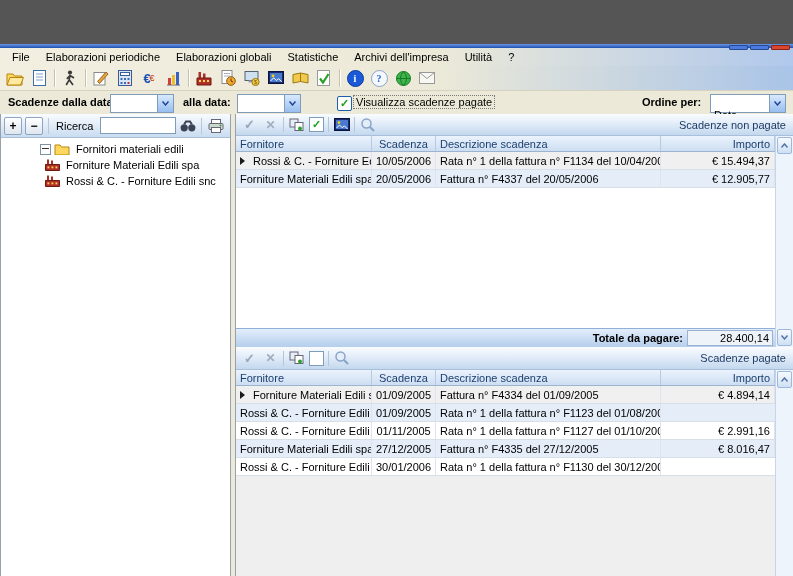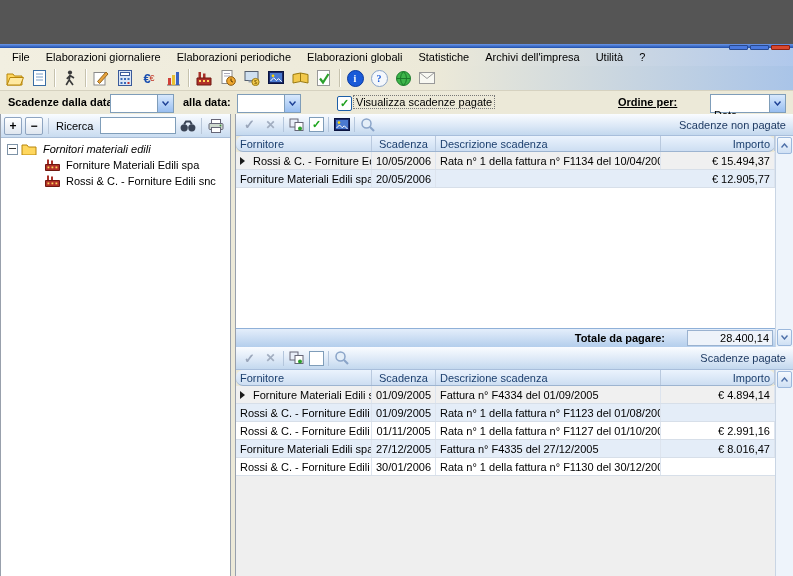--- a/index.html
+++ b/index.html
@@ -68,38 +68,38 @@
   .gx{color:#a2aec0;font-size:12px;font-weight:bold;}
   .ptitle{margin-left:auto;color:#1f3b63;padding-right:2px;white-space:nowrap;}
   .psep{width:1px;height:15px;background:#b4c6dc;}
   .scb{width:13px;height:13px;background:#fff;border:1px solid #7f9db9;display:flex;align-items:center;
     justify-content:center;color:#1ca41c;font-weight:bold;font-size:11px;line-height:11px;}
 
   
   .tablewrap{flex:1;display:flex;min-height:0;}
   .tablecol{flex:1;display:flex;flex-direction:column;min-width:0;}
   .tbl-hdr{height:15px;flex:0 0 15px;display:flex;background:linear-gradient(#ebf3fd,#cddef2);
-    border-bottom:1px solid #9db4d0;color:#1c3f6e;border-radius:7px;}
+    border-bottom:1px solid #9db4d0;color:#1c3f6e;}
   .hc{padding:1px 4px;border-right:1px solid #b9c9de;display:flex;align-items:center;white-space:nowrap;overflow:hidden;}
   .c1{width:136px;flex:0 0 136px;box-sizing:border-box;}
   .c2{width:64px;flex:0 0 64px;box-sizing:border-box;justify-content:center;}
   .c3{width:225px;flex:0 0 225px;box-sizing:border-box;}
   .c4{flex:1;justify-content:flex-end;min-width:0;}
   .trow{height:17px;flex:0 0 17px;display:flex;border-bottom:1px solid #d7dfe9;background:#fff;}
   .trow .rc{padding:1px 4px;border-right:1px solid #dde4ee;display:flex;align-items:center;
     white-space:nowrap;overflow:hidden;}
   .trow.gray{background:#f0f0f0;}
   .trow.blue{background:#e4edf8;}
   .mark{width:0;height:0;border-left:5px solid #1a1a1a;border-top:4px solid transparent;
     border-bottom:4px solid transparent;margin-right:3px;flex:0 0 5px;}
   .filler-white{flex:1;background:#fff;}
   .filler-gray{flex:1;background:#efefef;}
 
   .totalebar{height:18px;flex:0 0 18px;background:linear-gradient(#e4eefb,#b4ceec);
-    border-top:1px solid #8fb0d8;display:flex;align-items:center;justify-content:flex-end;gap:22px;padding-right:2px;}
+    border-top:1px solid #8fb0d8;display:flex;align-items:center;justify-content:flex-end;gap:4px;padding-right:2px;}
   .totalebar .tl{font-weight:bold;}
   .totalebar .tv{width:78px;height:14px;background:#eef3fa;border:1px solid #9ab2d0;
     text-align:right;padding:0 3px;line-height:14px;}
 
   
   .vscroll{width:17px;flex:0 0 17px;background:#eef4fb;border-left:1px solid #c9d5e4;
     display:flex;flex-direction:column;justify-content:space-between;}
   .sarr{height:15px;margin:1px;background:linear-gradient(#f6fafe,#cfe0f4);border:1px solid #9cb8dc;
     border-radius:2px;display:flex;align-items:center;justify-content:center;}
   .sarr svg{display:block;}
@@ -130,21 +130,20 @@
   <div class="titlestrip">
     <div class="winbtns">
       <div class="wb min"></div>
       <div class="wb max"></div>
       <div class="wb close"></div>
     </div>
   </div>
 
   <div class="menubar">
     <div class="menu-item">File</div>
-    <div class="menu-item">Elaborazioni giornaliere</div>
     <div class="menu-item">Elaborazioni periodiche</div>
     <div class="menu-item">Elaborazioni globali</div>
     <div class="menu-item">Statistiche</div>
     <div class="menu-item">Archivi dell'impresa</div>
     <div class="menu-item">Utilità</div>
     <div class="menu-item">?</div>
   </div>
 
   <div class="toolbar">
     <div class="tbi">
@@ -282,21 +281,21 @@
     <div class="combo" style="left:237px;width:62px;">
       <div class="val"></div>
       <div class="btn">
           <svg width="7" height="5" viewBox="0 0 7 5">
             <path d="M0.5 0.5 L3.5 4 L6.5 0.5" stroke="#1c3f94" stroke-width="1.4" fill="none"></path>
           </svg>
         </div>
     </div>
     <div class="cbx">✓</div>
     <div class="cbxlabel">Visualizza scadenze pagate</div>
-    <div class="fl" style="left:618px;text-decoration:underline;">Ordine per:</div>
+    <div class="fl" style="left:642px;">Ordine per:</div>
     <div class="combo" style="left:710px;width:74px;">
       <div class="val">Data</div>
       <div class="btn">
           <svg width="7" height="5" viewBox="0 0 7 5">
             <path d="M0.5 0.5 L3.5 4 L6.5 0.5" stroke="#1c3f94" stroke-width="1.4" fill="none"></path>
           </svg>
         </div>
     </div>
   </div>
 
@@ -320,21 +319,21 @@
         <div class="pti">
           <svg width="16" height="14" viewBox="0 0 16 14">
               <rect x="3.5" y="0.5" width="9" height="4" fill="#fff" stroke="#667"></rect>
               <rect x="1" y="4.5" width="14" height="6" rx="1" fill="#cdd8cd" stroke="#667"></rect>
               <rect x="3.5" y="8.5" width="9" height="5" fill="#fff" stroke="#667"></rect>
               <circle cx="12.5" cy="6.5" r="0.9" fill="#3a8a3a"></circle>
             </svg>
         </div>
       </div>
       <div class="tree">
-        <div class="tnode" style="padding-left:6px;font-style:italic;">
+        <div class="tnode" style="padding-left:39px;">
           <div class="expander"></div>
           <div class="ticon">
             <svg width="16" height="12" viewBox="0 0 16 12">
                 <path d="M1 2 h5 l1.5 2 H15 v8 H1 Z" fill="#ffd75e" stroke="#b8860b"></path>
               </svg>
           </div>
           <div class="tlabel">Fornitori materiali edili</div>
         </div>
         <div class="tnode" style="padding-left:44px;">
           <div class="ticon">
@@ -413,20 +412,21 @@
                   <span class="mark"></span>
                   <span>Rossi &amp; C. - Forniture Edili snc</span>
                 </div>
               <div class="rc c2">10/05/2006</div>
               <div class="rc c3">Rata n° 1 della fattura n° F1134 del 10/04/2006</div>
               <div class="rc c4">€ 15.494,37</div>
             </div>
             <div class="trow blue">
               <div class="rc c1">Forniture Materiali Edili spa</div>
               <div class="rc c2">20/05/2006</div>
+              <div class="rc c3">Fattura n° F4337 del 20/05/2006</div>
               <div class="rc c4">€ 12.905,77</div>
             </div>
             <div class="filler-white"></div>
             <div class="totalebar">
               <div class="tl">Totale da pagare:</div>
               <div class="tv">28.400,14</div>
             </div>
           </div>
           <div class="vscroll">
             <div class="sarr">

